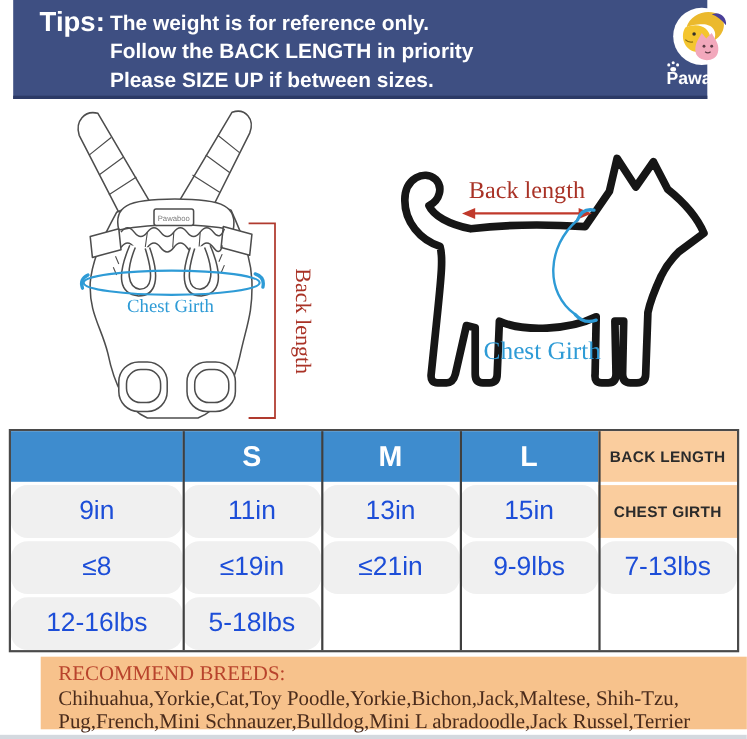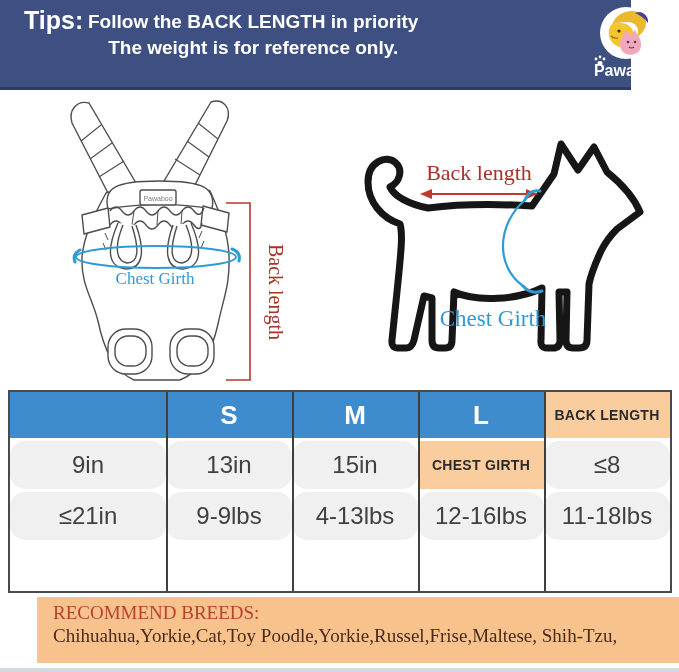--- a/index.html
+++ b/index.html
@@ -3,22 +3,22 @@
 <meta charset="utf-8">
 <style>
   html,body { margin:0; padding:0; background:#fff; }
   .page {
     position:relative; width:679px; height:672px; background:#ffffff;
     font-family:"Liberation Sans", sans-serif; overflow:hidden;
   }
 
   
   .banner {
-    position:absolute; left:0; top:0; width:631px; height:87px;
-    background:#3E4F82; border-bottom:3px solid #2C3A66; box-sizing:content-box;text-align:center;
+    position:absolute; left:12px; top:0; width:631px; height:87px;
+    background:#3E4F82; border-bottom:3px solid #2C3A66; box-sizing:content-box;
   }
   .tips-label {
     position:absolute; left:24px; top:6px; color:#ffffff;
     font-size:25px; font-weight:bold;
   }
   .banner-lines {
     position:absolute; left:88px; top:9px; color:#ffffff;
     font-size:19px; font-weight:bold; line-height:26px; white-space:nowrap;
   }
   .logo { position:absolute; left:580px; top:2px; }
@@ -37,21 +37,21 @@
   }
   .th {
     background:#3E8CCE; color:#ffffff; font-weight:bold; font-size:26px;
     display:flex; align-items:center; justify-content:center;
   }
   .rowlabel {
     background:#FACD9E; color:#2b2b2b; font-weight:bold; font-size:14px;
     letter-spacing:.3px; display:flex; align-items:center; justify-content:center;
   }
   .val {
-    background:#F0F0F0; color:#404040; font-size:24px;
+    background:#F0F0F0; color:#1d4ed8; font-size:24px;
     display:flex; align-items:center; justify-content:center;border-radius:15px;
   }
   .vline { position:absolute; top:0; bottom:0; width:2px; background:#3f3f3f; }
   .vline.v1 { left:156px; }
   .vline.v2 { left:calc(156px + (100% - 156px)*0.25); }
   .vline.v3 { left:calc(156px + (100% - 156px)*0.50); }
   .vline.v4 { left:calc(156px + (100% - 156px)*0.75); }
 
   
   .breeds {
@@ -66,22 +66,23 @@
   .bottom-edge { position:absolute; left:0; top:668px; width:679px; height:4px; background:#d4d9df; }
 </style>
 </head>
 <body>
 
 <div class="page">
 
   <div class="banner">
     <div class="tips-label">Tips:</div>
     <div class="banner-lines">
+      <div>The weight is for reference only.</div>
       <div>Follow the BACK LENGTH in priority</div>
-      <div>The weight is for reference only.</div>
+      <div>Please SIZE UP if between sizes.</div>
     </div>
     <div class="logo">
       <svg width="92" height="84" viewBox="0 0 92 84">
         <circle cx="46" cy="31" r="26" fill="#ffffff"></circle>
 
         <path d="M 32,23 C 36,9 55,5 63,13 C 69,19 66,30 57,35 C 61,26 55,20 47,20 C 41,20 35,21 32,23 Z" fill="#EBB92D"></path>
         <path d="M 59,10 C 64,10 69,15 68,21 C 64,16 60,13 55,11 Z" fill="#4A4099"></path>
 
         <path d="M 31,23 C 43,18 53,23 54,33 C 55,41 48,47 40,45 C 30,43 26,31 31,23 Z" fill="#F4C52F"></path>
         <circle cx="39" cy="29" r="1.6" fill="#33302a"></circle>
@@ -178,37 +179,40 @@
   </svg>
 
   <div class="size-table">
     <div class="th"></div>
     <div class="th">S</div>
     <div class="th">M</div>
     <div class="th">L</div>
 
     <div class="rowlabel">BACK LENGTH</div>
     <div class="val">9in</div>
+    <div class="val">11in</div>
     <div class="val">13in</div>
     <div class="val">15in</div>
 
     <div class="rowlabel">CHEST GIRTH</div>
     <div class="val">≤8</div>
+    <div class="val">≤19in</div>
     <div class="val">≤21in</div>
 
     <div class="val">9-9lbs</div>
-    <div class="val">4-13lbs</div>
+    <div class="val">7-13lbs</div>
     <div class="val">12-16lbs</div>
-    <div class="val">11-18lbs</div>
+    <div class="val">5-18lbs</div>
 
     <div class="vline v1"></div>
     <div class="vline v2"></div>
     <div class="vline v3"></div>
     <div class="vline v4"></div>
   </div>
 
   <div class="breeds">
     <div class="breeds-title">RECOMMEND BREEDS:</div>
-    <div class="breeds-line">Chihuahua,Yorkie,Cat,Toy Poodle,Yorkie,Russel,Frise,Maltese, Shih-Tzu,</div>
+    <div class="breeds-line">Chihuahua,Yorkie,Cat,Toy Poodle,Yorkie,Bichon,Jack,Maltese, Shih-Tzu,</div>
+    <div class="breeds-line">Pug,French,Mini Schnauzer,Bulldog,Mini L abradoodle,Jack Russel,Terrier</div>
   </div>
 
   <div class="bottom-edge"></div>
 </div>
 
 </body></html>

